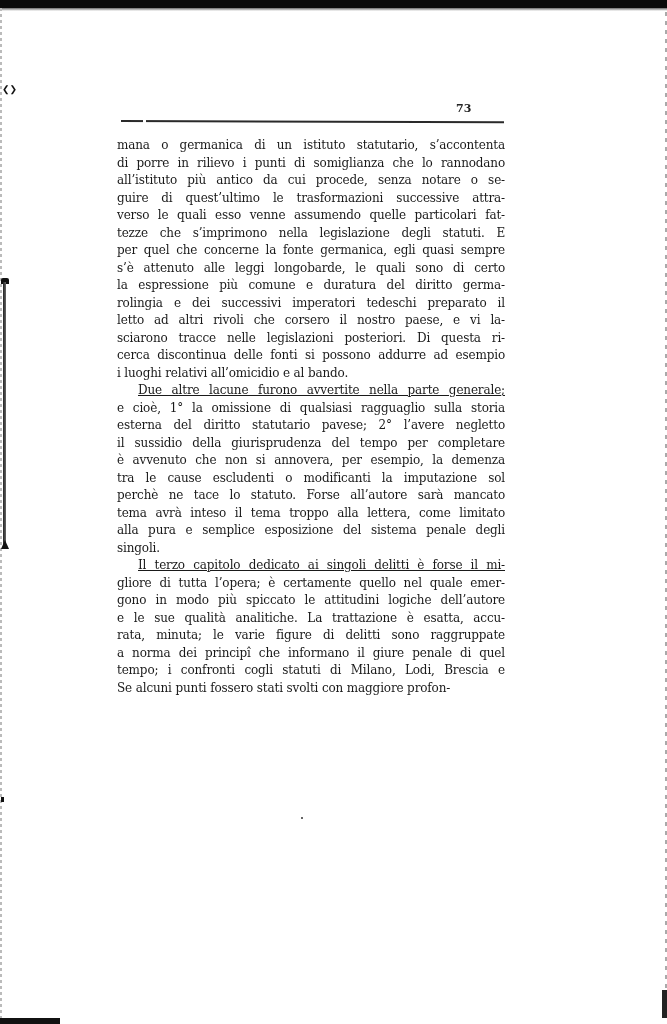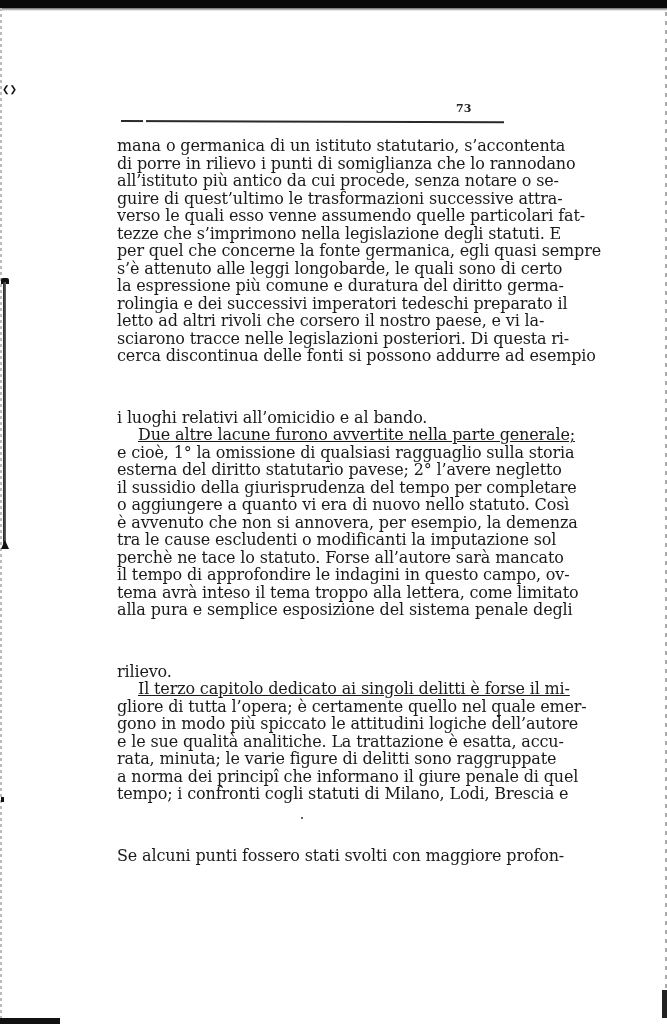--- a/index.html
+++ b/index.html
@@ -67,27 +67,27 @@
     .header-rule-gap {
       position: absolute; left: 143px; top: 119px; width: 3px; height: 4px;
       background: #fff;
     }
     .text-block {
       position: absolute; left: 117px; top: 137px; width: 388px;
     }
     .line {
       display: block;
       height: 17.5px; line-height: 17.5px;
-      font-size: 16px;
+      font-size: 12px;
       white-space: nowrap;
       text-align: justify; text-align-last: justify;
       letter-spacing: -0.15px;
     }
     .line.indent { padding-left: 21px; text-decoration: underline; }
-    .line.last { text-align-last: left; margin-top: 44px; }
+    .line.last { text-align-last: left; }
     .footer-dot {
       position: absolute; left: 301px; top: 817px; width: 2px; height: 2px;
       background: #333; border-radius: 50%;
     }
   </style>
 </head>
 <body>
 
 <div class="top-bar"></div>
 <div class="top-bar-fade"></div>
@@ -120,28 +120,26 @@
       <span class="line">letto ad altri rivoli che corsero il nostro paese, e vi la-</span>
       <span class="line">sciarono tracce nelle legislazioni posteriori. Di questa ri-</span>
       <span class="line">cerca discontinua delle fonti si possono addurre ad esempio</span>
       <span class="line last">i luoghi relativi all’omicidio e al bando.</span>
     </div>
     <div>
       <span class="line indent">Due altre lacune furono avvertite nella parte generale;</span>
       <span class="line">e cioè, 1° la omissione di qualsiasi ragguaglio sulla storia</span>
       <span class="line">esterna del diritto statutario pavese; 2° l’avere negletto</span>
       <span class="line">il sussidio della giurisprudenza del tempo per completare</span>
-      <span class="line">o aggiungere a quanto vi era di nuovo nello statuto. Così</span>
       <span class="line">è avvenuto che non si annovera, per esempio, la demenza</span>
       <span class="line">tra le cause escludenti o modificanti la imputazione sol</span>
       <span class="line">perchè ne tace lo statuto. Forse all’autore sarà mancato</span>
-      <span class="line">il tempo di approfondire le indagini in questo campo, ov-</span>
       <span class="line">tema avrà inteso il tema troppo alla lettera, come limitato</span>
       <span class="line">alla pura e semplice esposizione del sistema penale degli</span>
-      <span class="line last">rilievo.</span>
+      <span class="line last">singoli.</span>
     </div>
     <div>
       <span class="line indent">Il terzo capitolo dedicato ai singoli delitti è forse il mi-</span>
       <span class="line">gliore di tutta l’opera; è certamente quello nel quale emer-</span>
       <span class="line">gono in modo più spiccato le attitudini logiche dell’autore</span>
       <span class="line">e le sue qualità analitiche. La trattazione è esatta, accu-</span>
       <span class="line">rata, minuta; le varie figure di delitti sono raggruppate</span>
       <span class="line">a norma dei principî che informano il giure penale di quel</span>
       <span class="line">tempo; i confronti cogli statuti di Milano, Lodi, Brescia e</span>
       <span class="line last">Se alcuni punti fossero stati svolti con maggiore profon-</span>

